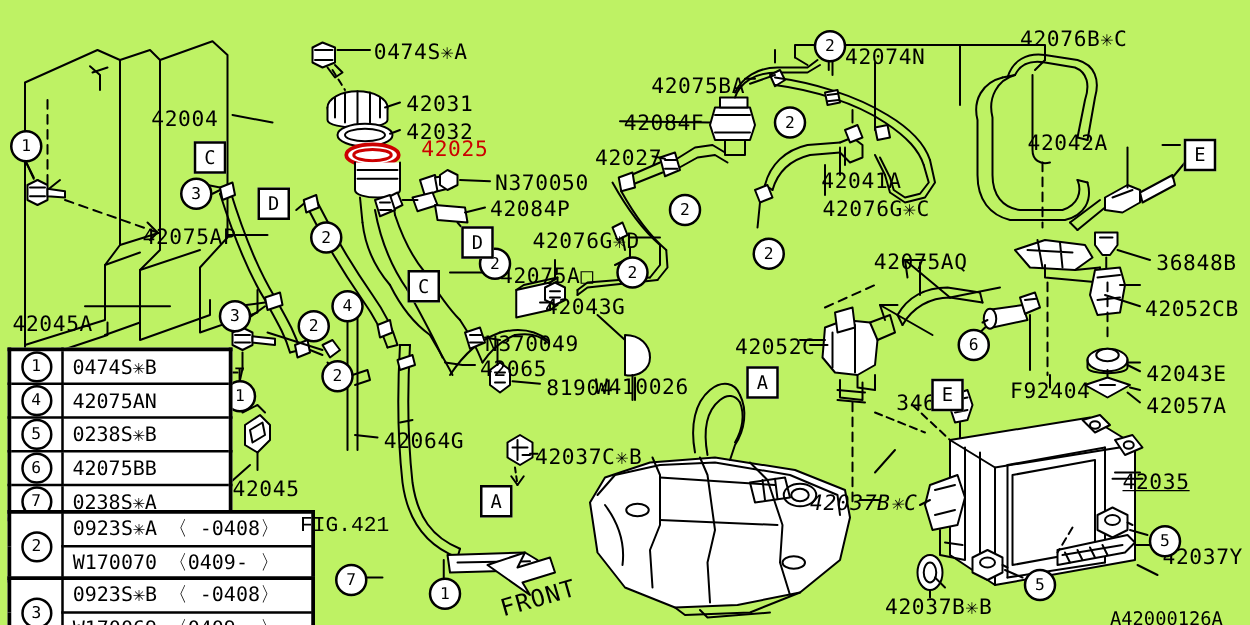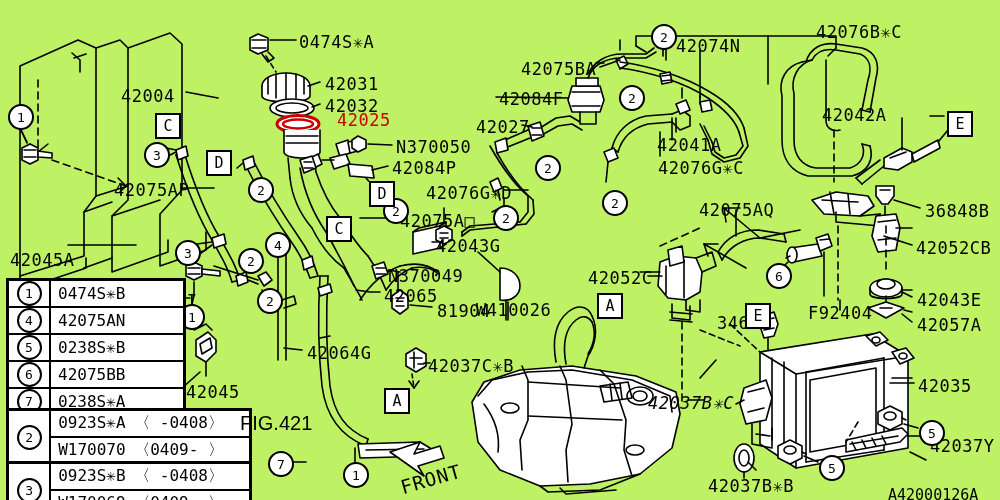--- a/index.html
+++ b/index.html
@@ -32,22 +32,22 @@
   .tbl td.k{width:40px;text-align:center;}
   .tbl td.v{padding-left:7px;white-space:nowrap;}
   .tbl td.v2{padding-left:7px;white-space:nowrap;width:190px;}
   .circ{display:inline-flex;width:21px;height:21px;border:2px solid #000;border-radius:50%;
         align-items:center;justify-content:center;font-size:13px;}
   .dd{display:inline-block;min-width:76px;}
 
   #front-word{position:absolute;font-size:19px;color:#000;
       font-family:"DejaVu Sans Mono","Liberation Mono",monospace;
       transform:rotate(-16deg);transform-origin:left bottom;letter-spacing:1px;}
-  #figref{position:absolute;font-size:20px;color:#000;
-      font-family:Liberation Sans, sans-serif;}
+  #figref{position:absolute;font-size:17px;color:#000;
+      font-family:Liberation Mono, monospace;}
   #sheetid{position:absolute;font-size:15px;color:#000;
       font-family:"DejaVu Sans Mono","Liberation Mono",monospace;}
 </style>
 </head>
 <body>
 
 <div id="sheet">
 
   <svg id="art" viewBox="0 0 1000 500">
     <g fill="none" stroke="#000" stroke-width="1.6" stroke-linejoin="round" stroke-linecap="round">
@@ -558,21 +558,21 @@
       <div class="lbl" style="left: 186px; top: 384px;">42045</div>
       <div class="lbl" style="left: 428px; top: 358px;">42037C✳B</div>
       <div class="lbl" style="left: 588px; top: 270px;">42052C</div>
       <div class="lbl" style="left: 699px; top: 202px;">42075AQ</div>
       <div class="lbl" style="left: 925px; top: 203px;">36848B</div>
       <div class="lbl" style="left: 916px; top: 240px;">42052CB</div>
       <div class="lbl" style="left: 917px; top: 292px;">42043E</div>
       <div class="lbl" style="left: 917px; top: 317px;">42057A</div>
       <div class="lbl" style="left: 808px; top: 305px;">F92404</div>
       <div class="lbl" style="left: 717px; top: 315px;">34615</div>
-      <div class="lbl" style="left: 918px; top: 378px;">42035</div>
+      <div class="lbl" style="left: 898px; top: 378px; text-decoration: underline;">42035</div>
       <div class="lbl" style="left: 930px; top: 438px;">42037Y</div>
       <div class="lbl" style="left: 708px; top: 478px;">42037B✳B</div>
       <div class="lbl" style="left: 648px; top: 395px; font-style: italic;">42037B✳C</div>
     </div>
 
   <div id="bubbles">
       <div class="bub sm" style="left: 8px; top: 104px;">1</div>
       <div class="bub sm" style="left: 144px; top: 142px;">3</div>
       <div class="bub sm" style="left: 248px; top: 177px;">2</div>
       <div class="bub sm" style="left: 265px; top: 232px;">4</div>

